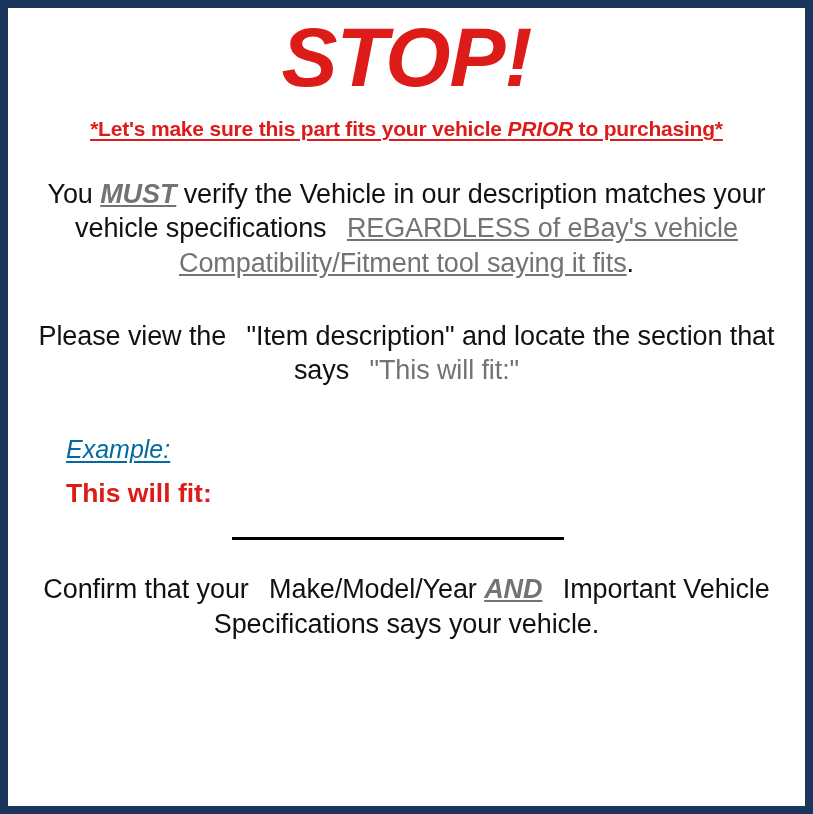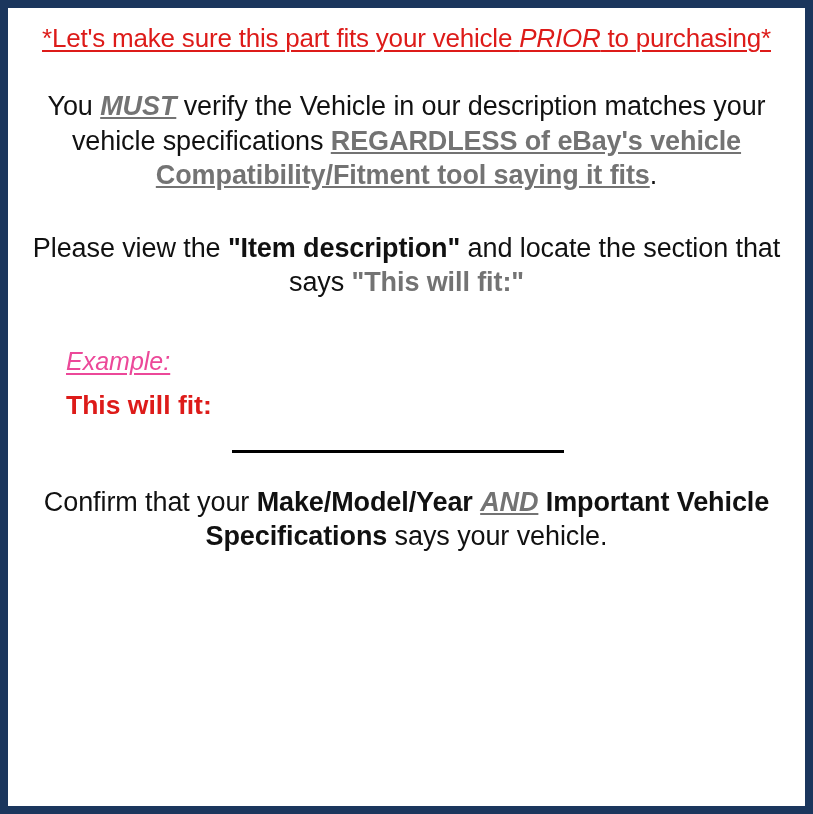--- a/index.html
+++ b/index.html
@@ -19,21 +19,21 @@
     box-sizing: border-box;
     width: 813px;
     height: 814px;
     background: #ffffff;
     border: 8px solid #1B365D;
     padding: 0 10px;
     position: relative;
   }
 
   .red       { color: #737373; text-align: right; }
-  .b         { font-weight: bold; }
+  .b         { font-weight: normal; margin-left: 13px; }
   .i         { font-style: italic; }
   .u         { text-decoration: underline; text-underline-offset: 2px; }
   .bi        { font-weight: bold; font-style: italic; }
 
   
   #stop-heading {
     margin: 0;
     padding-top: 6px;
     text-align: center;
     color: #DD1B19;
@@ -43,22 +43,22 @@
     line-height: 1.04;
     letter-spacing: -1px;
     font-family: "Liberation Sans", sans-serif;
   }
 
   
   #tagline {
     margin: 16px 0 0 0;
     text-align: center;
     color: #DD1B19;
-    font-weight: normal;
-    font-size: 26px;
+    font-weight: bold;
+    font-size: 21px;
     line-height: 1.12;
     white-space: nowrap;
     letter-spacing: -0.2px;
   }
   #tagline .tl-inner {
     text-decoration: underline;
     text-underline-offset: 3px;
     text-decoration-thickness: 2px;
   }
 
@@ -78,21 +78,21 @@
   #para-vin    { margin-top: 42px; }
 
   
   #example-block {
     margin-top: 46px;
     padding-left: 48px;
     text-align: left;
   }
   #example-label {
     margin: 0;
-    color: #ec4899;
+    color: #0369a1;
     font-style: italic;
     font-size: 25px;
     line-height: 1.2;
     text-decoration: underline;
     text-underline-offset: 3px;
     display: inline-block;
   }
   #example-willfit {
     margin: 14px 0 0 0;
     color: #DD1B19;
@@ -116,20 +116,21 @@
     background: #000000;
     border: 0;
     margin: 28px 0 0 214px;
   }
 </style>
 </head>
 <body>
 
 <div id="notice-card">
 
+  <h1 id="stop-heading">STOP!</h1>
 
   <p id="tagline">
     <span class="tl-inner"><span>*Let's make sure this part fits your vehicle </span><span class="i">PRIOR</span><span> to purchasing*</span></span>
   </p>
 
   <p id="para-must" class="body-para"><span>You </span><span class="red bi u">MUST</span><span> verify the Vehicle in our description matches your vehicle specifications </span><span class="red b u">REGARDLESS of eBay's vehicle Compatibility/Fitment tool saying it fits</span><span>.</span></p>
 
   <p id="para-view" class="body-para"><span>Please view the </span><span class="b">"Item description"</span><span> and locate the section that says </span><span class="red b">"This will fit:"</span></p>
 
   <div id="example-block">

